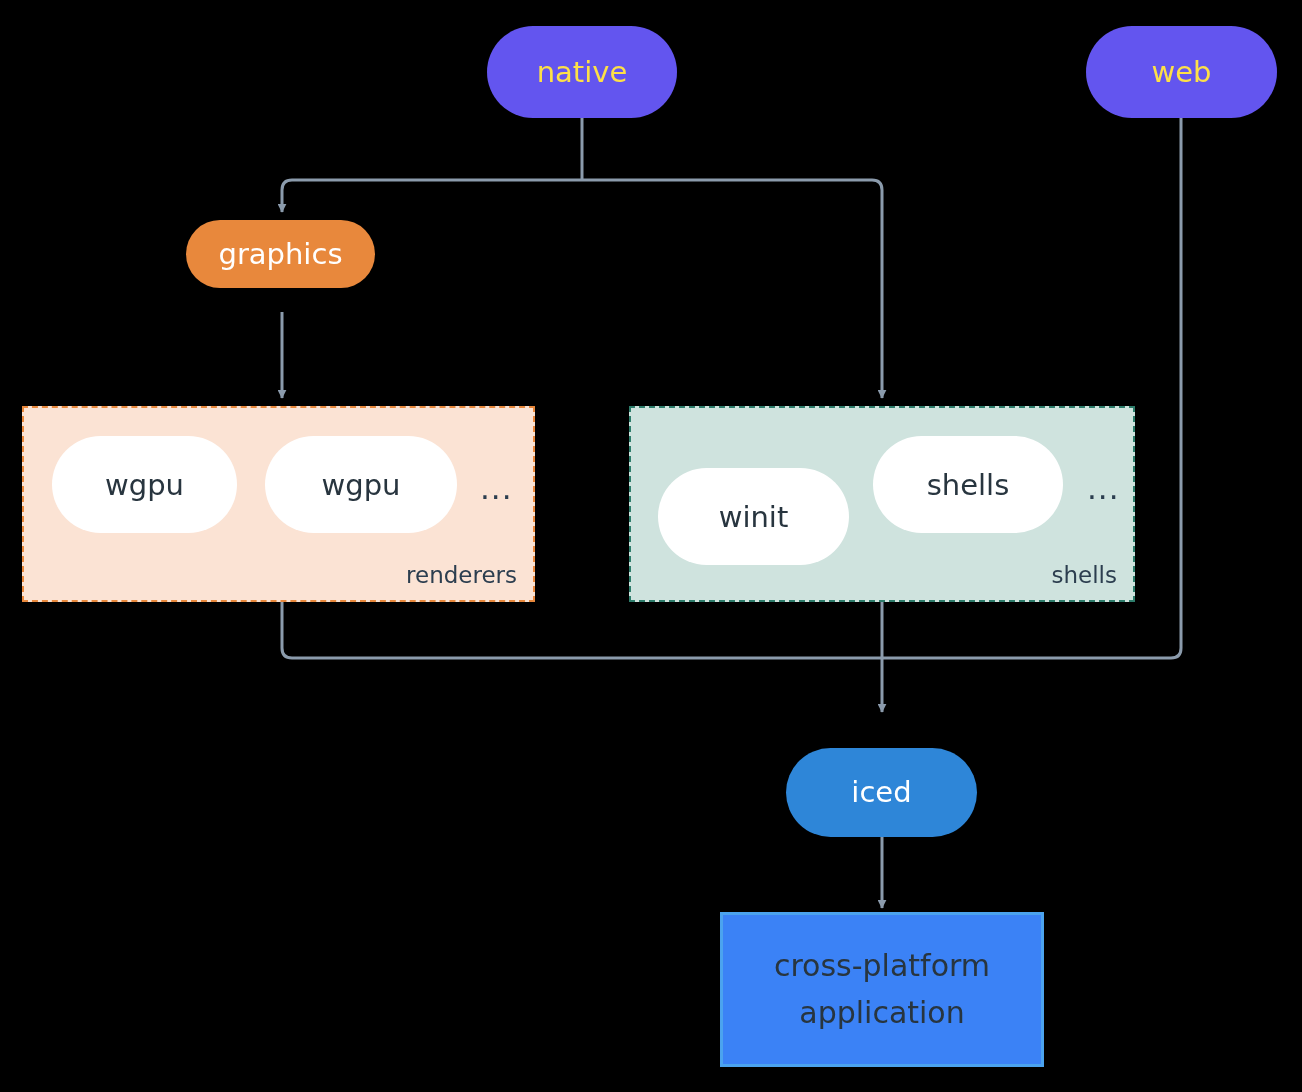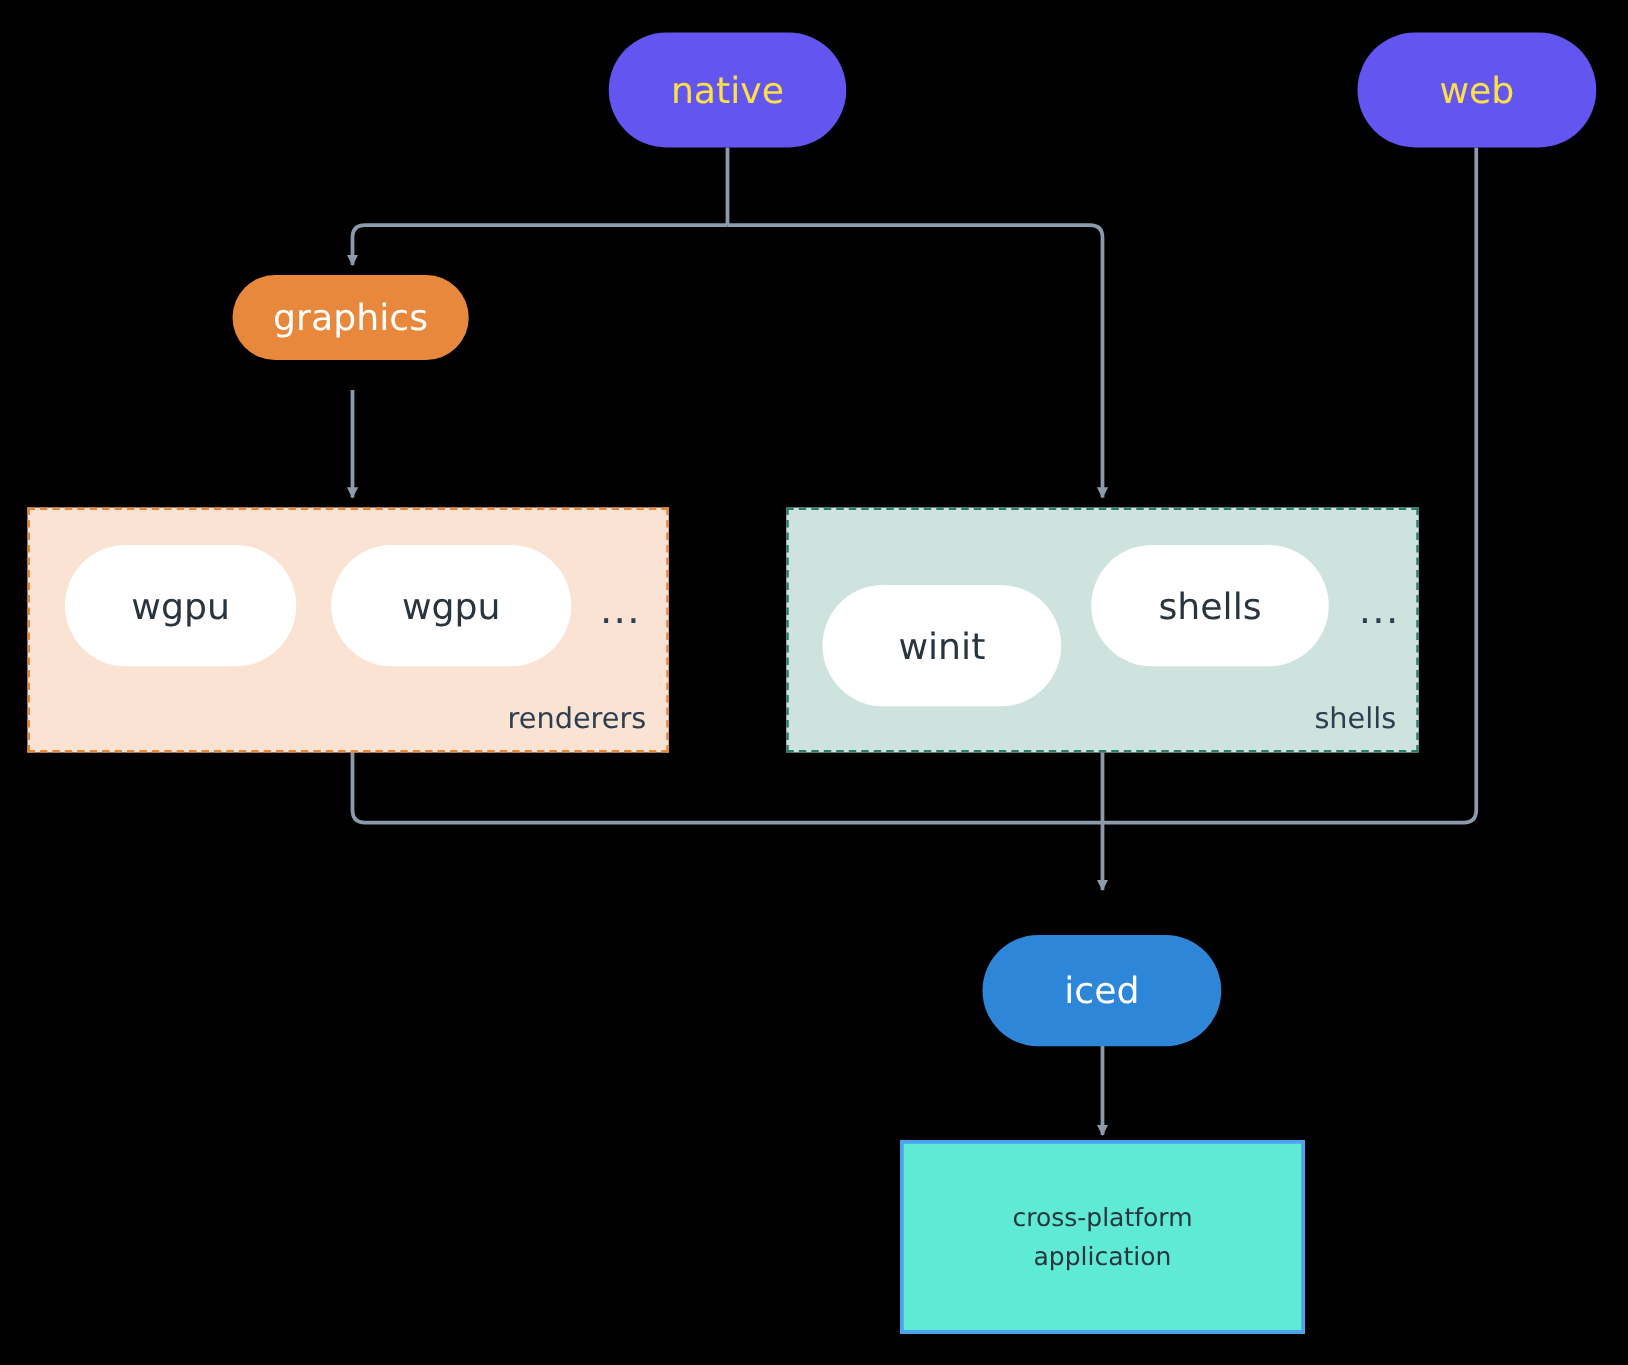--- a/index.html
+++ b/index.html
@@ -86,28 +86,28 @@
   }
   .ellipsis {
     position: absolute;
     color: #2c3e4f;
     font-size: 31px;
     letter-spacing: 1px;
   }
   
   .app-box {
     position: absolute;
-    background: #5eead4;
+    background: #3b82f6;
     border: 3px solid #4ba3ef;
     color: #28353f;
     box-sizing: border-box;
     display: flex;
     align-items: center;
     justify-content: center;
-    font-size: 20px;
+    font-size: 30px;
     line-height: 1.55;
     text-align: center;
   }
 </style>
 </head>
 <body>
 
 <div id="diagram-root">
 
   <svg class="edges-layer" viewBox="0 0 1302 1092">

